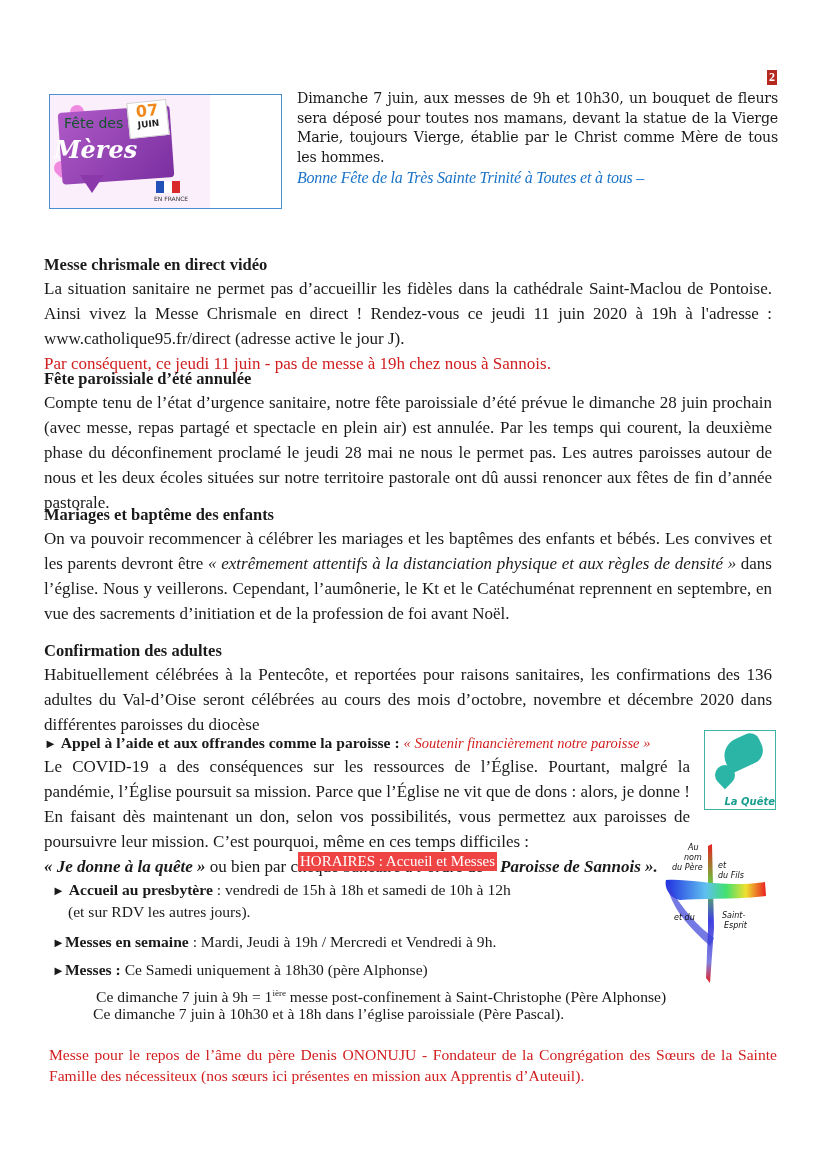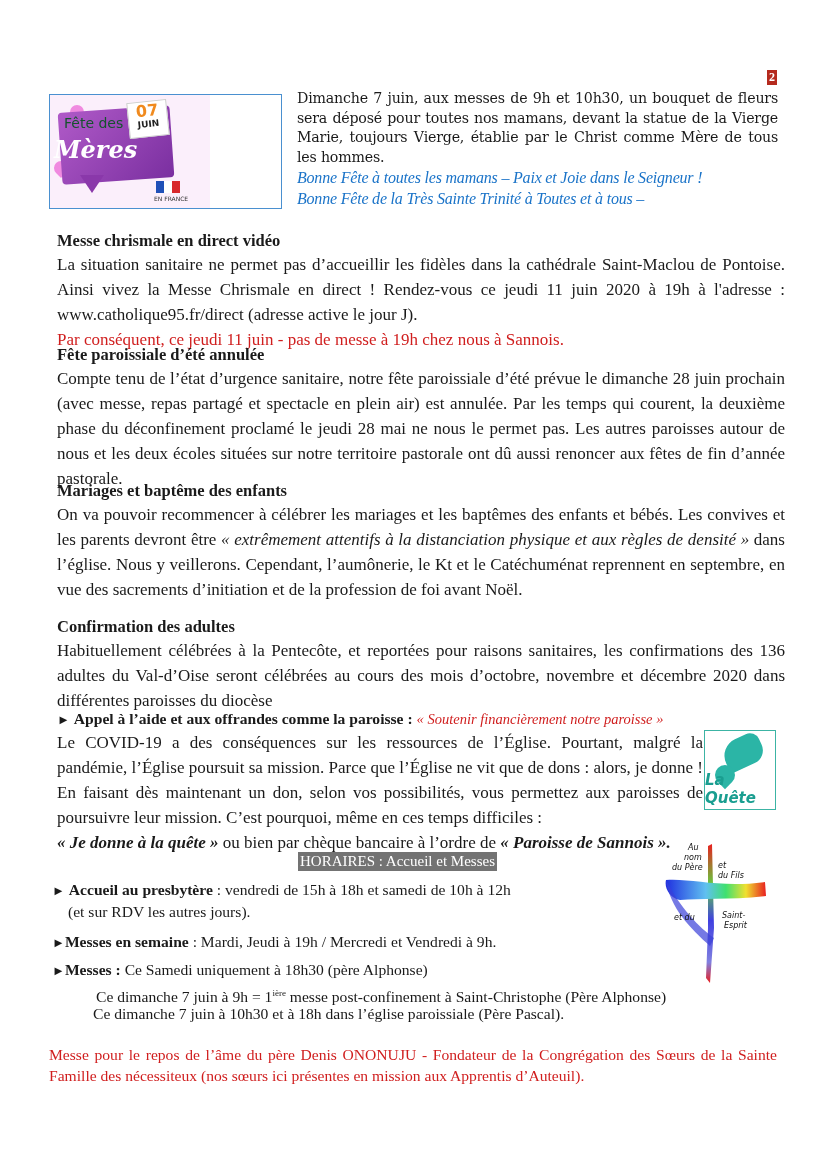--- a/index.html
+++ b/index.html
@@ -60,34 +60,34 @@
     }
 
     .abs { position: absolute; }
     .body-text { font-size: 16px; line-height: 19.5px; text-align: justify; }
     .intro { left: 297px; top: 89px; width: 481px; font-family: "DejaVu Serif", serif; font-size: 14.2px; line-height: 21px; letter-spacing: -0.2px; }
     .blue-italic { color: #1a73c8; font-style: italic; font-size: 16px; line-height: 21px; font-family: "Liberation Serif", serif; }
     h3 {
       margin: 0; font-size: 16.5px; font-weight: bold; line-height: 22px;
       font-family: "Liberation Serif", serif;
     }
-    .section { left: 57px; width: 728px; }
+    .section { left: 44px; width: 728px; margin-top: 24px; }
     .section p { margin: 0; text-align: justify; font-size: 17px; line-height: 25px; }
     .red { color: #d01e1e; }
     .ital { font-style: italic; }
     .bold { font-weight: bold; }
     .quete-icon {
       position: absolute; left: 704px; top: 730px; width: 72px; height: 80px;
       border: 1px solid #3cb4a4; box-sizing: border-box; background: #fff;
     }
     .quete-hand { position: absolute; left: 18px; top: 6px; width: 40px; height: 30px; background: #2bb5a6; border-radius: 18px 10px 14px 4px; transform: rotate(-25deg); }
     .quete-heart { position: absolute; left: 10px; top: 34px; width: 20px; height: 20px; background: #2bb5a6; transform: rotate(45deg); border-radius: 50% 50% 0 50%; }
-    .quete-label { position: absolute; left: 0; bottom: 2px; width: 100%; text-align: left; color: #1a9e90; font-style: italic; font-weight: bold; font-family: "DejaVu Sans", sans-serif; font-size: 15px; }
+    .quete-label { position: absolute; left: 0; bottom: 2px; width: 100%; text-align: right; color: #1a9e90; font-style: italic; font-weight: bold; font-family: "DejaVu Sans", sans-serif; font-size: 10px; }
     .horaires-banner {
-      position: absolute; left: 298px; top: 852px; background: #737373; color: #fff;
+      position: absolute; left: 298px; top: 852px; background: #ef4444; color: #fff;
       font-size: 15px; line-height: 19px; padding: 0 2px;
     }
     .cross {
       position: absolute; left: 660px; top: 838px; width: 120px; height: 150px;
     }
     .sched { position: absolute; font-size: 15.6px; line-height: 20px; }
     .arrow { font-size: 13px; }
     .footer-note { left: 49px; top: 1045px; width: 728px; color: #d01e1e; font-size: 15.6px; line-height: 20.5px; text-align: justify; }
     sup { font-size: 9px; }
   </style>
@@ -112,21 +112,20 @@
       <span style="background:#2050b8"></span>
         <span style="background:#fff"></span>
         <span style="background:#d8282c"></span>
     </div>
     <div class="flag-label">EN FRANCE</div>
   </div>
 </div>
 
 <div class="abs intro">
   <div class="body-text" style="font-family:inherit;font-size:inherit;line-height:19.5px;">Dimanche 7 juin, aux messes de 9h et 10h30, un bouquet de fleurs sera déposé pour toutes nos mamans, devant la statue de la Vierge Marie, toujours Vierge, établie par le Christ comme Mère de tous les hommes.</div>
-  <div class="blue-italic">Bonne Fête à toutes les mamans – Paix et Joie dans le Seigneur !</div>
   <div class="blue-italic">Bonne Fête de la Très Sainte Trinité à Toutes et à tous –</div>
 </div>
 
 <div class="abs section" style="top:230px;">
   <h3>Messe chrismale en direct vidéo</h3>
   <p>La situation sanitaire ne permet pas d’accueillir les fidèles dans la cathédrale Saint-Maclou de Pontoise. Ainsi vivez la Messe Chrismale en direct ! Rendez-vous ce jeudi 11 juin 2020 à 19h à l'adresse : www.catholique95.fr/direct (adresse active le jour J).</p>
   <p class="red" style="text-align:left;">Par conséquent, ce jeudi 11 juin - pas de messe à 19h chez nous à Sannois.</p>
 </div>
 
 <div class="abs section" style="top:344px;">

